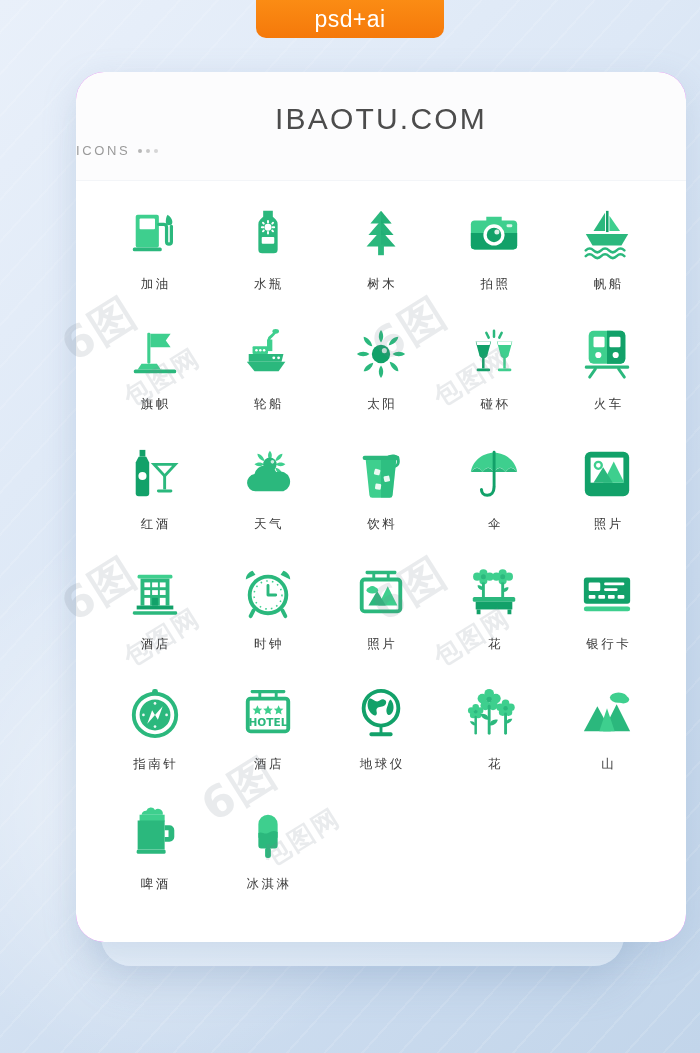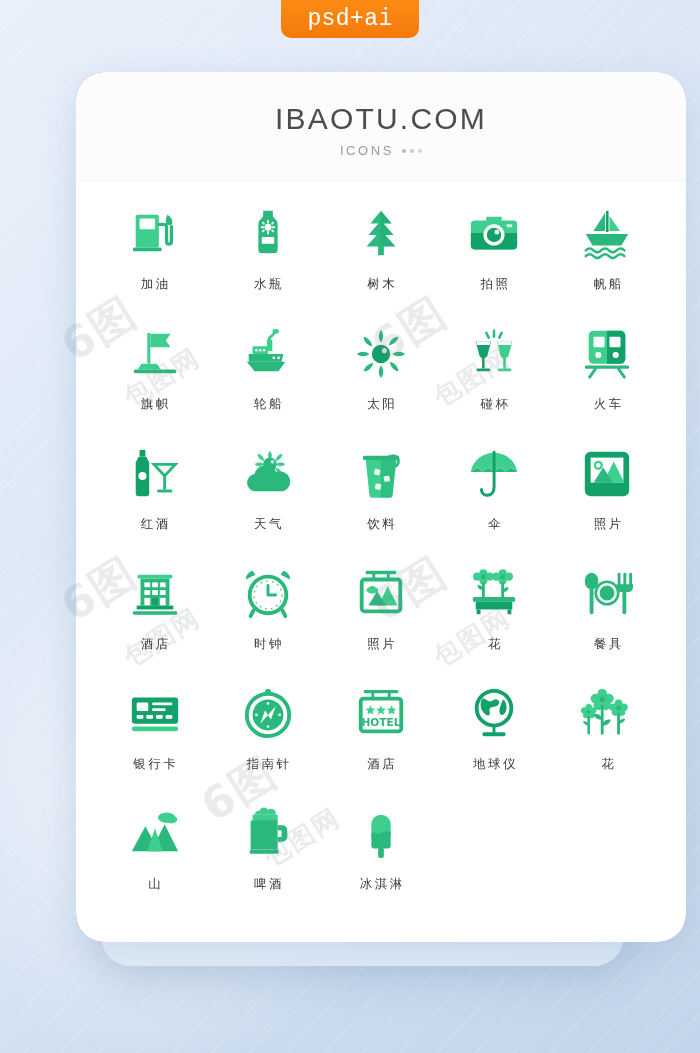--- a/index.html
+++ b/index.html
@@ -38,31 +38,30 @@
     background: radial-gradient(circle, rgba(255,255,255,.55) 0%, rgba(255,255,255,0) 68%);
     pointer-events: none;
   }
 
   
   .badge {
     position: absolute;
     left: 50%;
     transform: translateX(-50%);
     top: 0;
-    width: 138px;
+    width: 188px;
     height: 38px;
     border-radius: 0 0 10px 10px;
     background: linear-gradient(180deg, #fb8c14 0%, #f5790a 100%);
     color: #ffffff;
     font-size: 23px;
     line-height: 38px;
     text-align: center;
     letter-spacing: .4px;
     z-index: 6;
-    font-family: Liberation Mono, monospace;
   }
 
   
   .card-shadow {
     position: absolute;
     left: 101px;
     top: 96px;
     width: 523px;
     height: 870px;
     border-radius: 30px;
@@ -94,21 +93,20 @@
   .brand-title {
     font-size: 30px;
     letter-spacing: 2.2px;
     color: #4c4c4c;
     font-weight: 400;
   }
   .brand-sub-wrap {
     margin-top: 7px;
     display: flex;
     align-items: center;
-    justify-content: center;
     gap: 8px;
   }
   .brand-sub {
     font-size: 13px;
     letter-spacing: 2.6px;
     color: #9a9a9a;
   }
   .dots { display: flex; gap: 4px; align-items: center; }
   .dots i {
     display: block;
@@ -506,38 +504,20 @@
     <rect x="9" y="36" width="38" height="8" fill="#12a169"></rect>
     <rect x="10" y="44" width="4" height="5" fill="#12a169"></rect>
     <rect x="42" y="44" width="4" height="5" fill="#12a169"></rect>
   </svg>
           </div>
           <div class="label">花</div>
         </div>
         <div class="cell">
           <div class="glyph">
             <svg width="54" height="54" viewBox="0 0 56 56">
-    <path d="M12 6c4 0 7 4 7 9s-3 8-7 8-7-3-7-8 3-9 7-9z" fill="#2bb87d"></path>
-    <rect x="10" y="21" width="4" height="28" rx="2" fill="#2bb87d"></rect>
-    <circle cx="28" cy="27" r="13" fill="#2bb87d"></circle>
-    <circle cx="28" cy="27" r="9" fill="none" stroke="#ffffff" stroke-width="2.6"></circle>
-    <g fill="#2bb87d">
-      <rect x="39" y="6" width="3" height="14" rx="1.4"></rect>
-      <rect x="45" y="6" width="3" height="14" rx="1.4"></rect>
-      <rect x="51" y="6" width="3" height="14" rx="1.4"></rect>
-      <path d="M38 18h17v3a5 5 0 0 1-5 5h-7a5 5 0 0 1-5-5z"></path>
-      <rect x="44" y="24" width="4" height="25" rx="2"></rect>
-    </g>
-  </svg>
-          </div>
-          <div class="label">餐具</div>
-        </div>
-        <div class="cell">
-          <div class="glyph">
-            <svg width="54" height="54" viewBox="0 0 56 56">
     <rect x="4" y="11" width="48" height="27" rx="3" fill="#12a169"></rect>
     <rect x="9" y="16" width="12" height="9" rx="1.4" fill="#ffffff"></rect>
     <rect x="25" y="16" width="21" height="3" rx="1.4" fill="#ffffff"></rect>
     <rect x="25" y="22" width="14" height="3" rx="1.4" fill="#ffffff"></rect>
     <g fill="#ffffff">
       <rect x="9" y="29" width="7" height="4" rx="1"></rect>
       <rect x="19" y="29" width="7" height="4" rx="1"></rect>
       <rect x="29" y="29" width="7" height="4" rx="1"></rect>
       <rect x="39" y="29" width="7" height="4" rx="1"></rect>
     </g>

